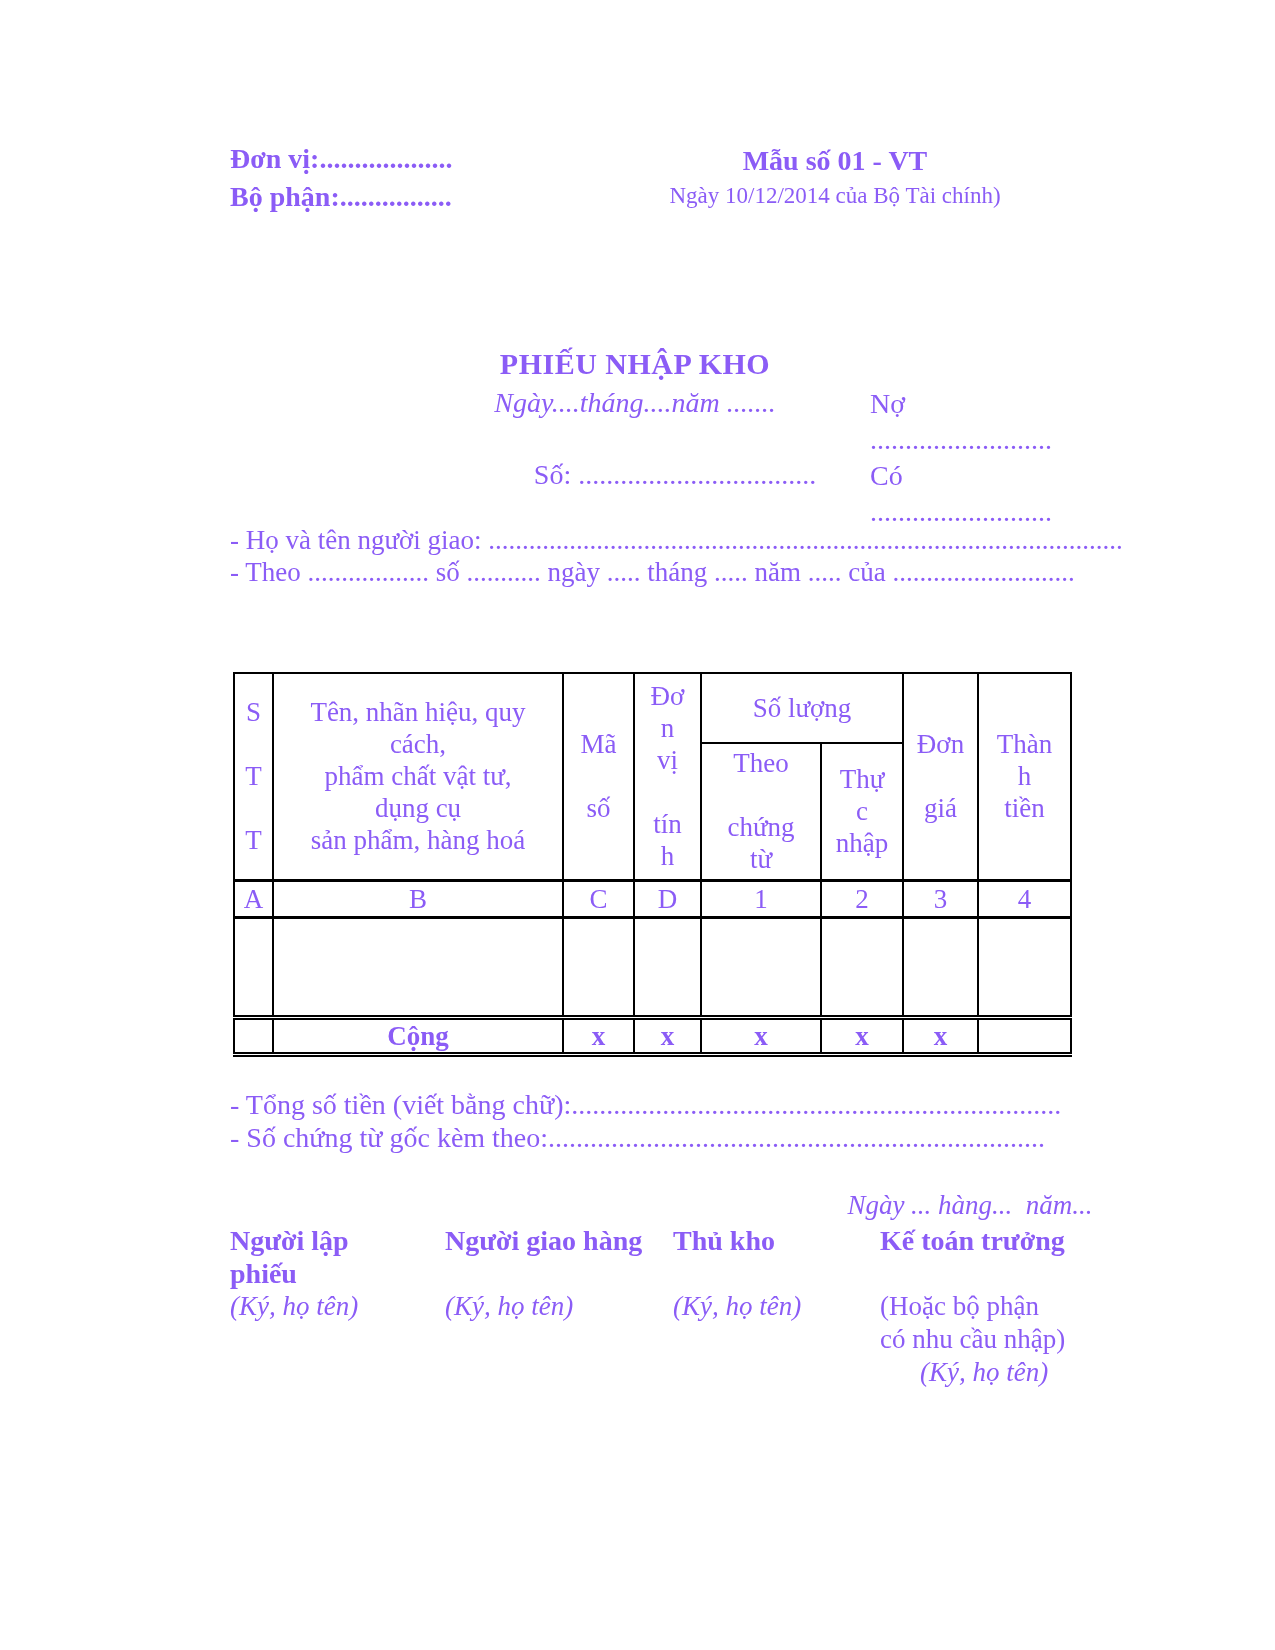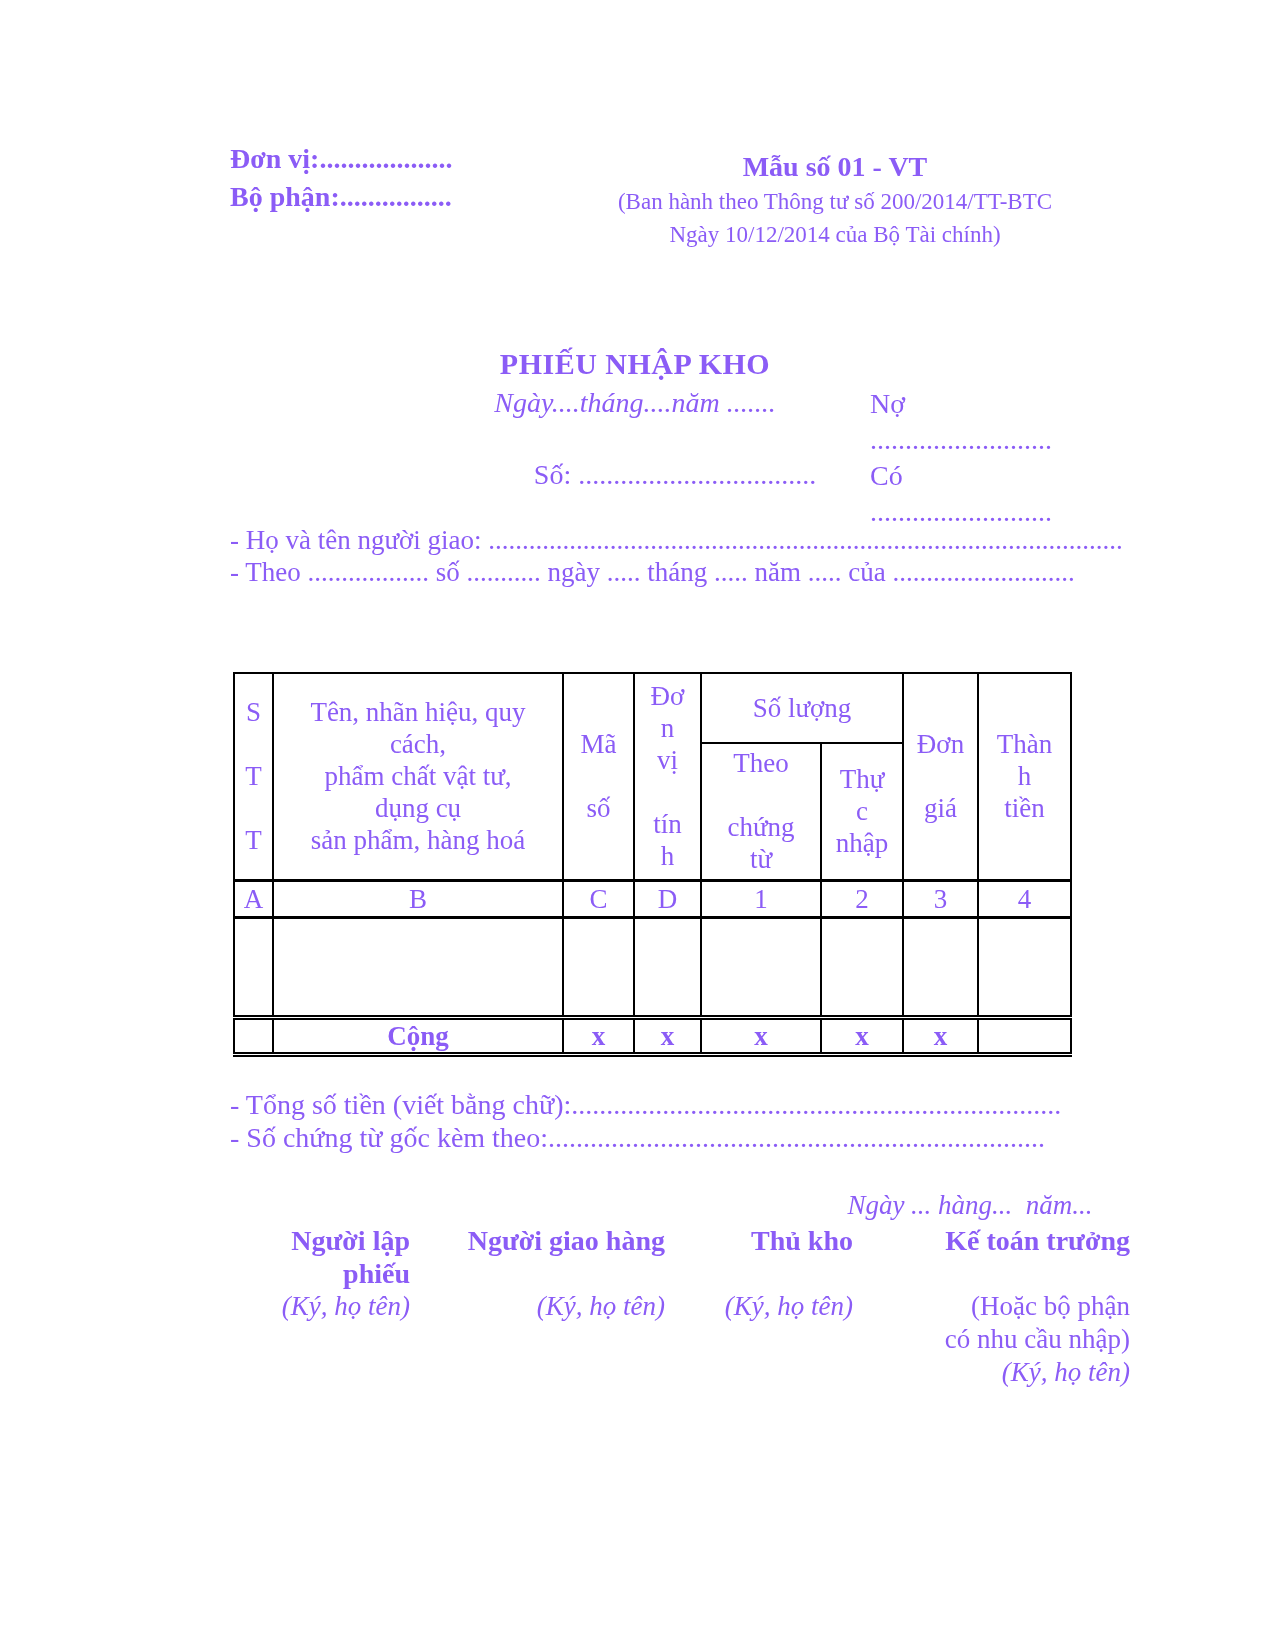--- a/index.html
+++ b/index.html
@@ -7,21 +7,21 @@
     position:relative; width:1275px; height:1650px; background:#ffffff;
     font-family:"Liberation Serif","DejaVu Serif",serif; color:#8b5cf6;
     overflow:hidden;
   }
   .abs { position:absolute; }
 
   
   .hdr-left { left:230px; top:140px; font-size:28px; font-weight:bold; line-height:38px; }
 
   
-  .hdr-right { left:585px; top:148px; width:500px; text-align:center; }
+  .hdr-right { left:585px; top:142px; width:500px; text-align:center; }
   .hdr-right .form-no { font-size:28px; font-weight:bold; line-height:37px; }
   .hdr-right .issued { font-size:23px; line-height:33px; }
 
   
   .title-block { left:235px; top:345px; width:800px; text-align:center; }
   .doc-title { font-size:30px; font-weight:bold; line-height:37px; letter-spacing:0.5px; }
   .doc-date  { font-size:28px; font-style:italic; line-height:36px; margin-top:3px; }
   .doc-num   { font-size:28px; line-height:36px; margin-top:36px; padding-left:80px; }
 
   
@@ -47,21 +47,21 @@
   tr.cong-row td { border-top:5px double #000; border-bottom:5px double #000; }
   td.cong-label { text-align:left; padding-left:12px; font-weight:bold; font-size:26px; }
   td.cong-mark { font-weight:bold; font-size:25px; }
 
   
   .totals { left:230px; top:1088px; font-size:28px; line-height:33px; white-space:nowrap; }
 
   
   .sig-date { left:820px; top:1190px; width:300px; text-align:center;
               font-style:italic; font-size:27px; white-space:pre; }
-  .sig-col { position:absolute; top:1224px; text-align:right; }
+  .sig-col { position:absolute; top:1224px; text-align:left; }
   .sig-col.c1 { left:230px; width:180px; }
   .sig-col.c2 { left:445px; width:220px; }
   .sig-col.c3 { left:673px; width:180px;font-family:Liberation Serif, serif; }
   .sig-col.c4 { left:880px; width:250px; }
   .sig-title { font-weight:bold; font-size:28px; line-height:33px; min-height:66px; }
   .sig-sub { font-style:italic; font-size:27px; line-height:33px; }
   .sig-note { font-size:27px; line-height:33px; white-space:pre-line; }
   .sig-col.c4 .sig-sub { padding-left:40px; }
 </style>
 </head>
@@ -69,21 +69,20 @@
 
 <div class="page">
 
   <div class="abs hdr-left">
     <div>Đơn vị:...................</div>
     <div>Bộ phận:................</div>
   </div>
 
   <div class="abs hdr-right">
     <div class="form-no">Mẫu số 01 - VT</div>
-    <div class="issued">(Ban hành theo Thông tư số 200/2014/TT-BTC</div>
     <div class="issued">Ngày 10/12/2014 của Bộ Tài chính)</div>
   </div>
 
   <div class="abs title-block">
     <div class="doc-title">PHIẾU NHẬP KHO</div>
     <div class="doc-date">Ngày....tháng....năm .......</div>
     <div class="doc-num">Số: ..................................</div>
   </div>
 
   <div class="abs debit-credit">

